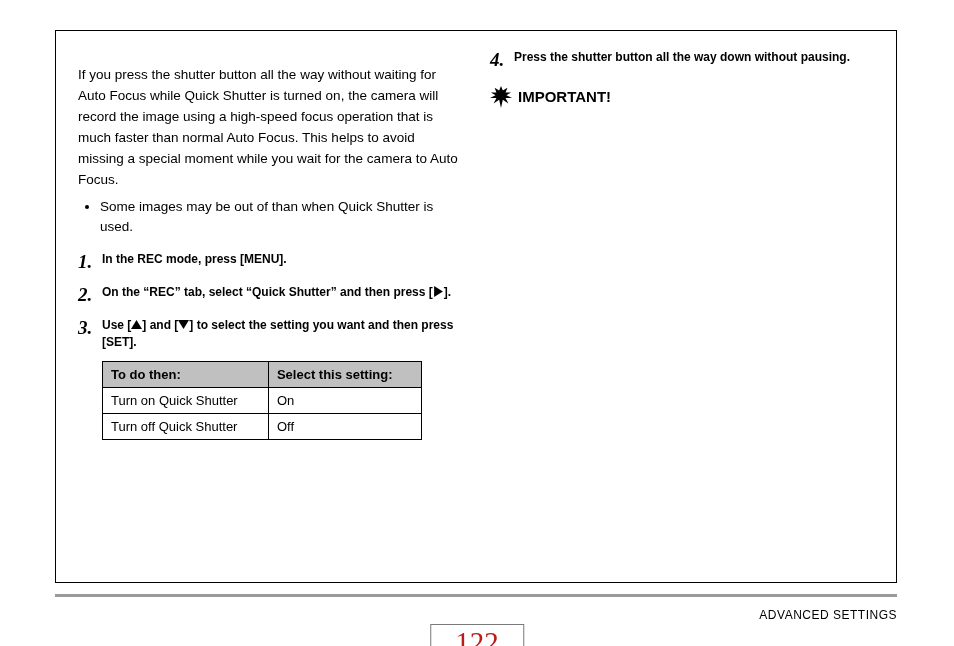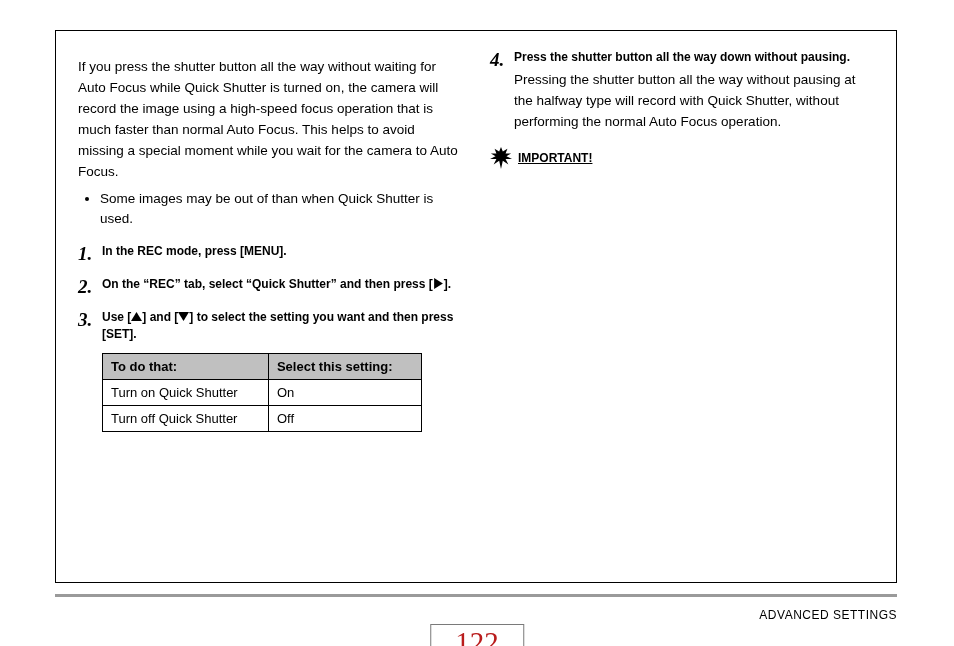--- a/index.html
+++ b/index.html
@@ -42,21 +42,21 @@
   .col.right { padding-left: 14px; }
 
   .section-title {
     font-weight: bold;
     font-size: 15px;
     margin: 0 0 4px 0;
   }
   .body-text {
     font-size: 13.5px;
     line-height: 1.55;
-    margin: 8px 0 6px 0;
+    margin: 16px 0 6px 0;
   }
   ul.bullets {
     margin: 0 0 14px 0;
     padding-left: 22px;
     font-size: 13.5px;
     line-height: 1.5;
   }
   ul.bullets li { margin-bottom: 4px; }
 
   .step {
@@ -116,22 +116,21 @@
     margin: 14px 0 4px 0;
   }
   .burst {
     width: 22px;
     height: 22px;
     margin-right: 6px;
     flex-shrink: 0;
   }
   .important-label {
     font-weight: bold;
-    font-size: 12px;
-    text-decoration: underline;
+    font-size: 15px;
   }
 
   
   .footer-bar {
     position: absolute;
     left: 55px;
     right: 57px;
     top: 594px;
     height: 3px;
   }
@@ -212,42 +211,41 @@
               <svg width="11" height="11" viewBox="0 0 10 10">
                   <polygon points="0,1 10,1 5,9" fill="#000"></polygon>
                 </svg>
             </span><span>] to select the setting you want and then press [SET].</span>
           </div>
         </div>
 
         <table class="settings">
           <tbody>
               <tr>
-            <th>To do that:</th>
+            <th>To do then:</th>
             <th>Select this setting:</th>
           </tr>
           <tr>
             <td>Turn on Quick Shutter</td>
             <td>On</td>
           </tr>
           <tr>
             <td>Turn off Quick Shutter</td>
             <td>Off</td>
           </tr>
         </tbody>
           </table>
       </div>
 
       <div class="col right">
 
         <div class="step" style="margin-top:0;">
           <div class="num">4.</div>
           <div>
             <div class="txt">Press the shutter button all the way down without pausing.</div>
-            <div class="sub">Pressing the shutter button all the way without pausing at the halfway type will record with Quick Shutter, without performing the normal Auto Focus operation.</div>
           </div>
         </div>
 
         <div class="important-row">
           <span class="burst">
             <svg width="22" height="22" viewBox="0 0 24 24">
               <polygon fill="#000" points="12,0 14,5 19,2 17,7 23,7 18,10 24,13 17,13 20,19 14,15 12,24 10,15 4,19 7,13 0,13 6,10 1,7 7,7 5,2 10,5"></polygon>
             </svg>
           </span>
           <span class="important-label">IMPORTANT!</span>

